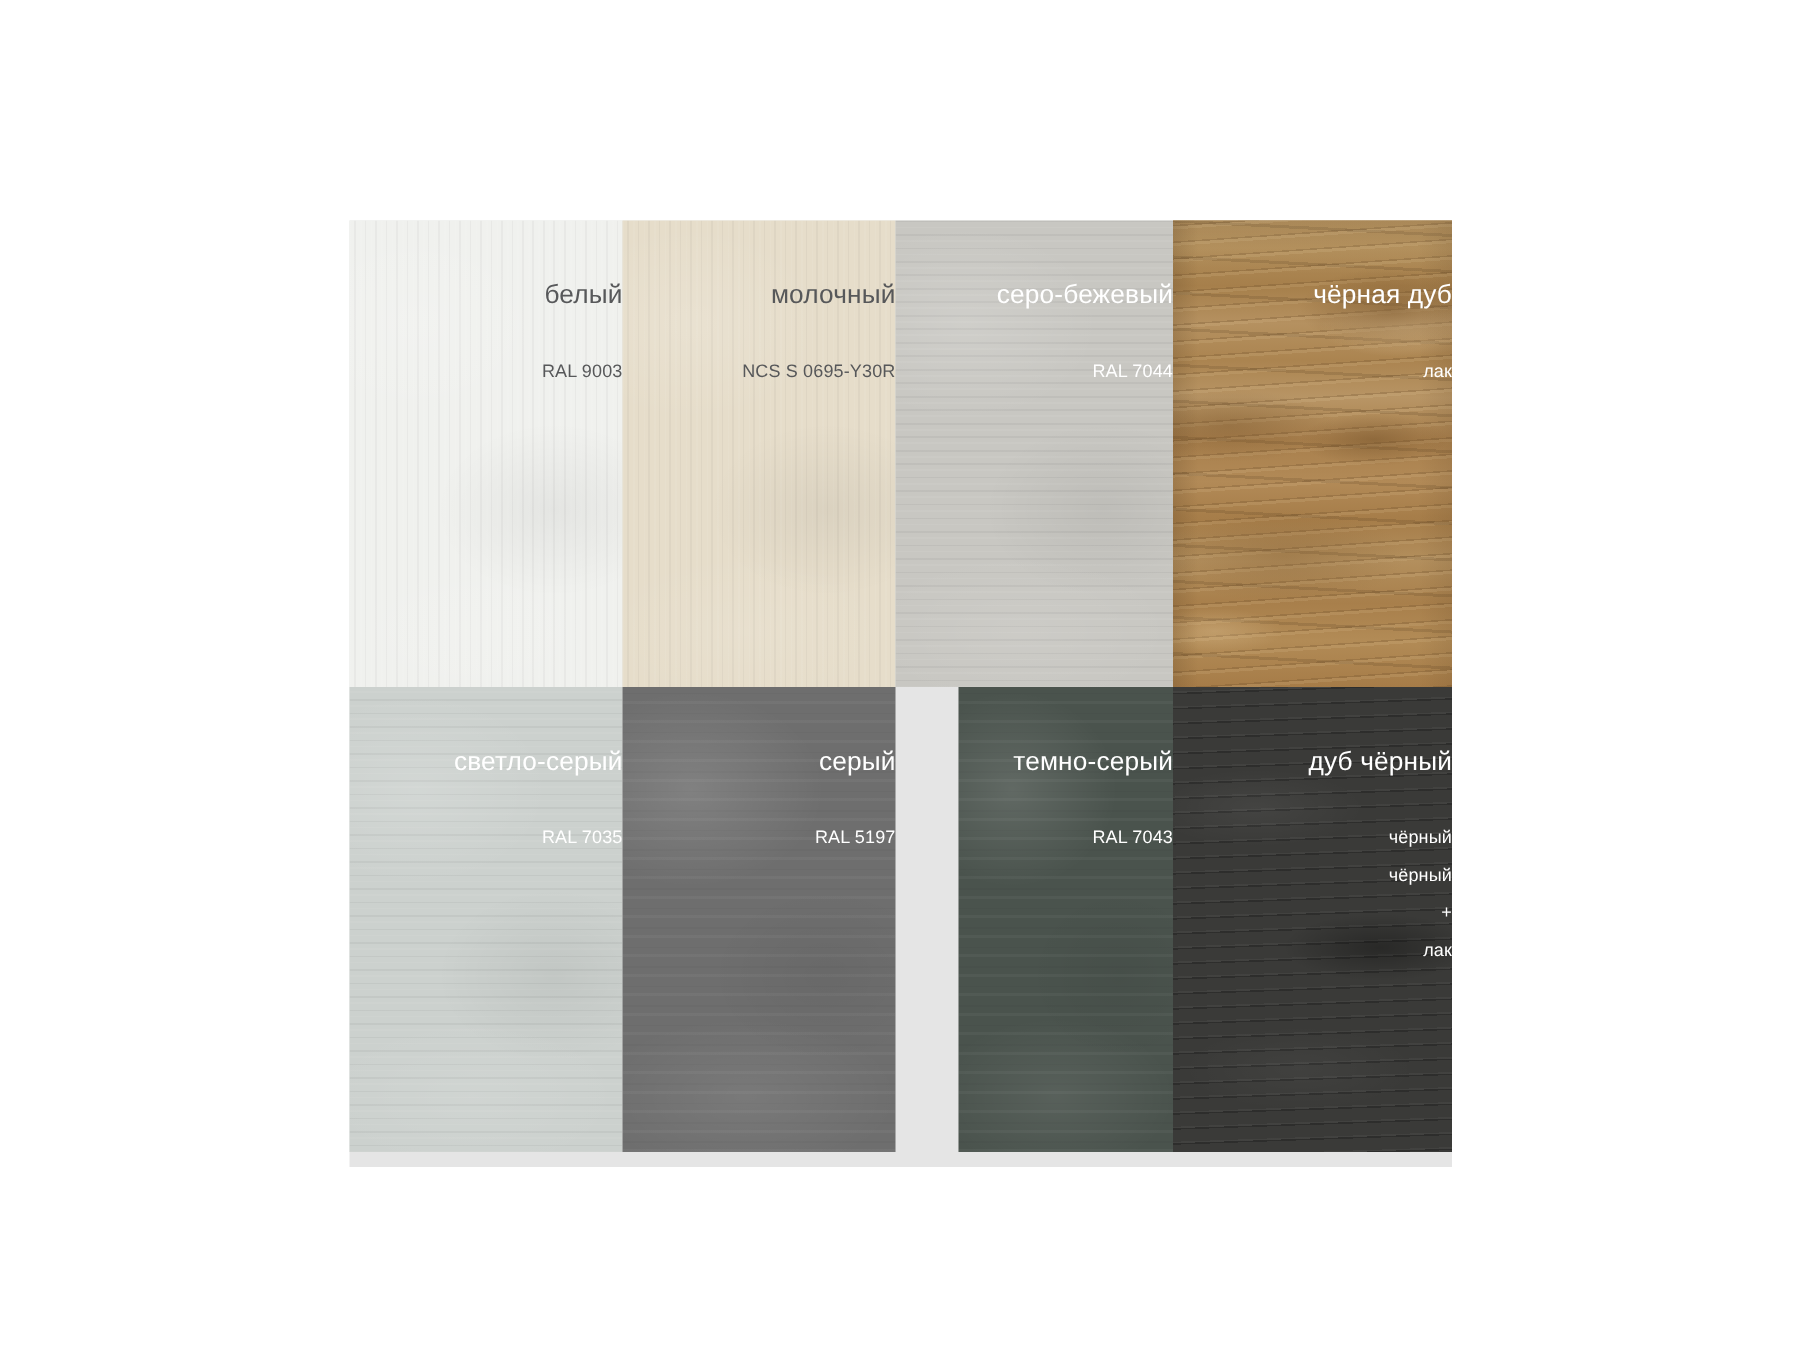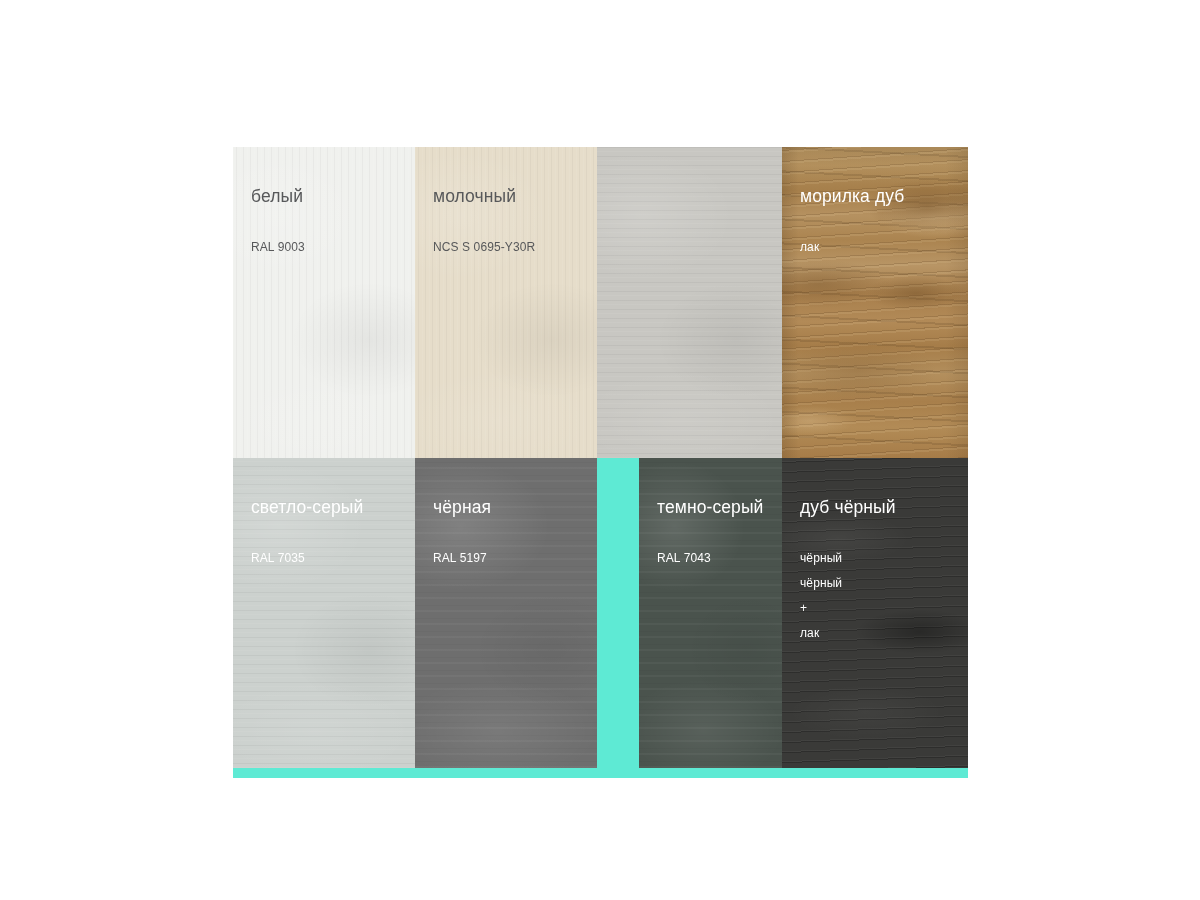--- a/index.html
+++ b/index.html
@@ -17,21 +17,22 @@
 
   .palette-board {
     position: absolute;
     left: 233px;
     top: 147px;
     width: 735px;
     height: 631px;
     display: grid;
     grid-template-columns: 182px 182px 185px 186px;
     grid-template-rows: 311px 310px;
-    background: #5eead4;
+    background: #e5e5e5;
+    text-align: right;
   }
 
   .swatch {
     position: relative;
     overflow: hidden;
     box-sizing: border-box;
   }
 
   .swatch .texture {
     position: absolute;
@@ -212,46 +213,50 @@
     <div class="texture cloud"></div>
     <div class="labels">
       <p class="swatch-name">молочный</p>
       <p class="swatch-code">NCS S 0695-Y30R</p>
     </div>
   </div>
 
   <div class="swatch light-text" style="background:#c8c7c2;">
     <div class="texture grain-h"></div>
     <div class="texture cloud"></div>
+    <div class="labels">
+      <p class="swatch-name">серо-бежевый</p>
+      <p class="swatch-code">RAL 7044</p>
+    </div>
   </div>
 
   <div class="swatch light-text oak-base" style="background-color:#b08a52;">
     <div class="texture oak-rings"></div>
     <div class="texture oak-figure"></div>
     <div class="texture oak-shade"></div>
     <div class="labels">
-      <p class="swatch-name">морилка дуб</p>
+      <p class="swatch-name">чёрная дуб</p>
       <p class="swatch-code">лак</p>
     </div>
   </div>
 
   <div class="swatch light-text" style="background:#ccd1ce;">
     <div class="texture grain-h"></div>
     <div class="texture cloud"></div>
     <div class="labels">
       <p class="swatch-name">светло-серый</p>
       <p class="swatch-code">RAL 7035</p>
     </div>
   </div>
 
   <div class="swatch light-text" style="background:#6e6e6e;">
     <div class="texture grain-soft"></div>
     <div class="texture cloud"></div>
     <div class="labels">
-      <p class="swatch-name">чёрная</p>
+      <p class="swatch-name">серый</p>
       <p class="swatch-code">RAL 5197</p>
     </div>
   </div>
 
   <div class="swatch light-text" style="background:#4a534d;margin-left:42px;">
     <div class="texture grain-soft"></div>
     <div class="texture cloud"></div>
     <div class="labels">
       <p class="swatch-name">темно-серый</p>
       <p class="swatch-code">RAL 7043</p>

